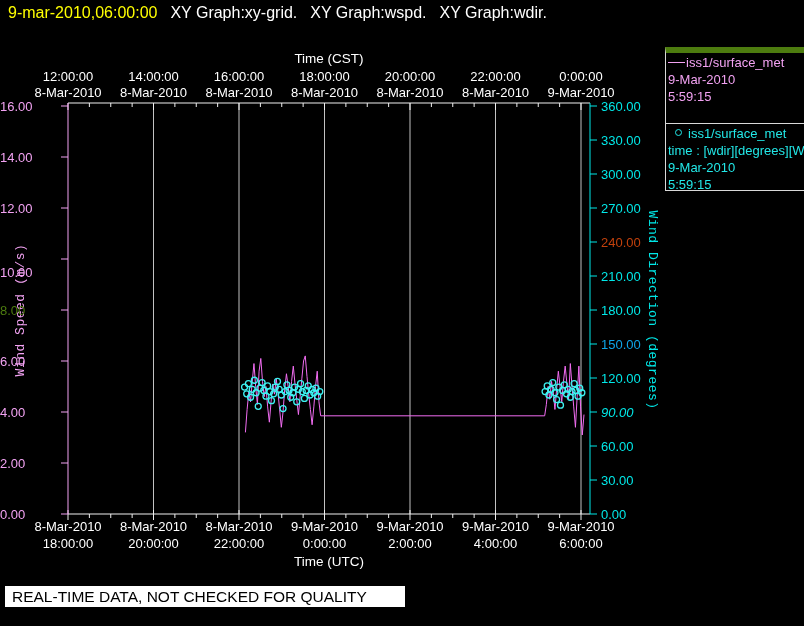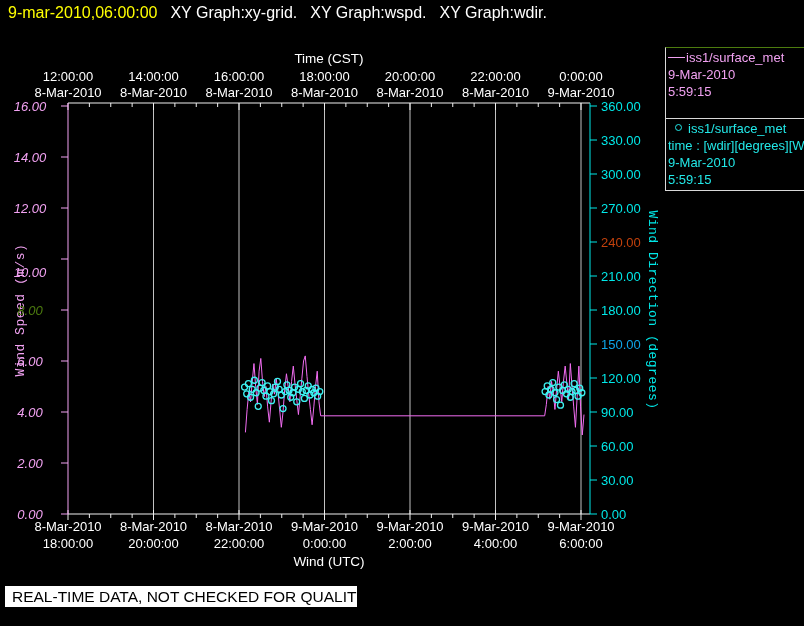--- a/index.html
+++ b/index.html
@@ -4,48 +4,48 @@
 <style>
   html,body{margin:0;padding:0;background:#000;}
   .screen{position:relative;width:804px;height:626px;background:#000;overflow:hidden;
           font-family:"Liberation Sans",sans-serif;-webkit-font-smoothing:none;}
   .titlebar{position:absolute;left:8px;top:4px;font-size:16px;white-space:nowrap;color:#fff;}
   .titlebar .ts{color:#ffff00;}
   .titlebar .gi{margin-left:13px;color:#fff;}
   .axis-title{position:absolute;color:#fff;font-size:13.5px;white-space:nowrap;transform:translateX(-50%);}
   .tick-lbl{position:absolute;font-size:13px;white-space:nowrap;}
   .x-lbl{transform:translateX(-50%);color:#fff;}
-  .yl-lbl{width:60px;text-align:center;font-style:italic;}
+  .yl-lbl{width:60px;text-align:left;}
   .rot-lbl{position:absolute;white-space:nowrap;font-family:"Liberation Mono","DejaVu Sans Mono",monospace;
            font-size:13px;letter-spacing:0.5px;}
   .rot-left{transform:translate(-50%,-50%) rotate(-90deg);}
   .rot-right{transform:translate(-50%,-50%) rotate(90deg);}
   .plot-svg{position:absolute;left:0;top:0;}
   .legend{position:absolute;left:665px;top:47px;width:139px;height:144px;
-          border-top:1px solid #4d7c0f;border-left:1px solid #d9d9d9;border-bottom:1px solid #d9d9d9;
+          border-top:6px solid #4d7c0f;border-left:1px solid #d9d9d9;border-bottom:1px solid #d9d9d9;
           box-sizing:border-box;overflow:hidden;font-size:13px;line-height:17px;white-space:nowrap;}
   .leg-entry{height:71px;padding:1px 0 0 2px;overflow:hidden;}
   .leg-entry.first{border-bottom:1px solid #d9d9d9;box-sizing:border-box;height:71px;}
   .lm-line{display:inline-block;width:17px;height:0;border-top:1px solid #f2a2f2;vertical-align:4px;margin-right:1px;}
   .lm-circle{display:inline-block;width:5px;height:5px;border:1px solid #22e8e8;border-radius:50%;
              vertical-align:2px;margin:0 6px 0 7px;}
-  .status{position:absolute;left:5px;top:586px;width:352px;height:21px;background:#fff;color:#000;
+  .status{position:absolute;left:5px;top:586px;width:400px;height:21px;background:#fff;color:#000;
           font-size:15.5px;line-height:21px;padding-left:7px;box-sizing:border-box;white-space:nowrap;}
 </style>
 </head>
 <body>
 
 <div class="screen">
 
   <div class="titlebar">
     <span class="ts">9-mar-2010,06:00:00</span><span class="gi">XY Graph:xy-grid.</span><span class="gi">XY Graph:wspd.</span><span class="gi">XY Graph:wdir.</span>
   </div>
 
   <div class="axis-title" style="left:329px;top:51px;">Time (CST)</div>
-  <div class="axis-title" style="left:329px;top:554px;">Wind (UTC)</div>
+  <div class="axis-title" style="left:329px;top:554px;">Time (UTC)</div>
   <div class="rot-lbl rot-left" style="left:20px;top:310px;color:#f2a2f2;">Wind Speed (m/s)</div>
   <div class="rot-lbl rot-right" style="left:652px;top:310px;color:#00e8e8;">Wind Direction (degrees)</div>
 
   <svg id="plot" class="plot-svg" width="804" height="626">
       <line x1="153.5" y1="103" x2="153.5" y2="514" stroke="#c2c2c2" stroke-width="1"></line>
       <line x1="239" y1="103" x2="239" y2="514" stroke="#c2c2c2" stroke-width="1"></line>
       <line x1="324.5" y1="103" x2="324.5" y2="514" stroke="#c2c2c2" stroke-width="1"></line>
       <line x1="410" y1="103" x2="410" y2="514" stroke="#c2c2c2" stroke-width="1"></line>
       <line x1="495.5" y1="103" x2="495.5" y2="514" stroke="#c2c2c2" stroke-width="1"></line>
       <line x1="581" y1="103" x2="581" y2="514" stroke="#c2c2c2" stroke-width="1"></line>
@@ -238,21 +238,21 @@
   <div id="right-ticks">
       <div class="tick-lbl " style="left: 601px; top: 99px; color: rgb(0, 232, 232);">360.00</div>
       <div class="tick-lbl " style="left: 601px; top: 133px; color: rgb(0, 232, 232);">330.00</div>
       <div class="tick-lbl " style="left: 601px; top: 167px; color: rgb(0, 232, 232);">300.00</div>
       <div class="tick-lbl " style="left: 601px; top: 201px; color: rgb(0, 232, 232);">270.00</div>
       <div class="tick-lbl " style="left: 601px; top: 235px; color: #c2410c;">240.00</div>
       <div class="tick-lbl " style="left: 601px; top: 269px; color: rgb(0, 232, 232);">210.00</div>
       <div class="tick-lbl " style="left: 601px; top: 303px; color: rgb(0, 232, 232);">180.00</div>
       <div class="tick-lbl " style="left: 601px; top: 337px; color: #0ea5e9;">150.00</div>
       <div class="tick-lbl " style="left: 601px; top: 371px; color: rgb(0, 232, 232);">120.00</div>
-      <div class="tick-lbl " style="left: 601px; top: 405px; color: rgb(0, 232, 232);">90.00</div>
+      <div class="tick-lbl " style="left: 601px; top: 405px; color: rgb(0, 232, 232); font-style: italic;">90.00</div>
       <div class="tick-lbl " style="left: 601px; top: 439px; color: rgb(0, 232, 232);">60.00</div>
       <div class="tick-lbl " style="left: 601px; top: 473px; color: rgb(0, 232, 232);">30.00</div>
       <div class="tick-lbl " style="left: 601px; top: 507px; color: rgb(0, 232, 232);">0.00</div>
     </div>
 
   <div class="legend">
     <div class="leg-entry first" style="color:#f2a2f2;">
       <div><span class="lm-line"></span><span>iss1/surface_met</span></div>
       <div>9-Mar-2010</div>
       <div>5:59:15</div>

